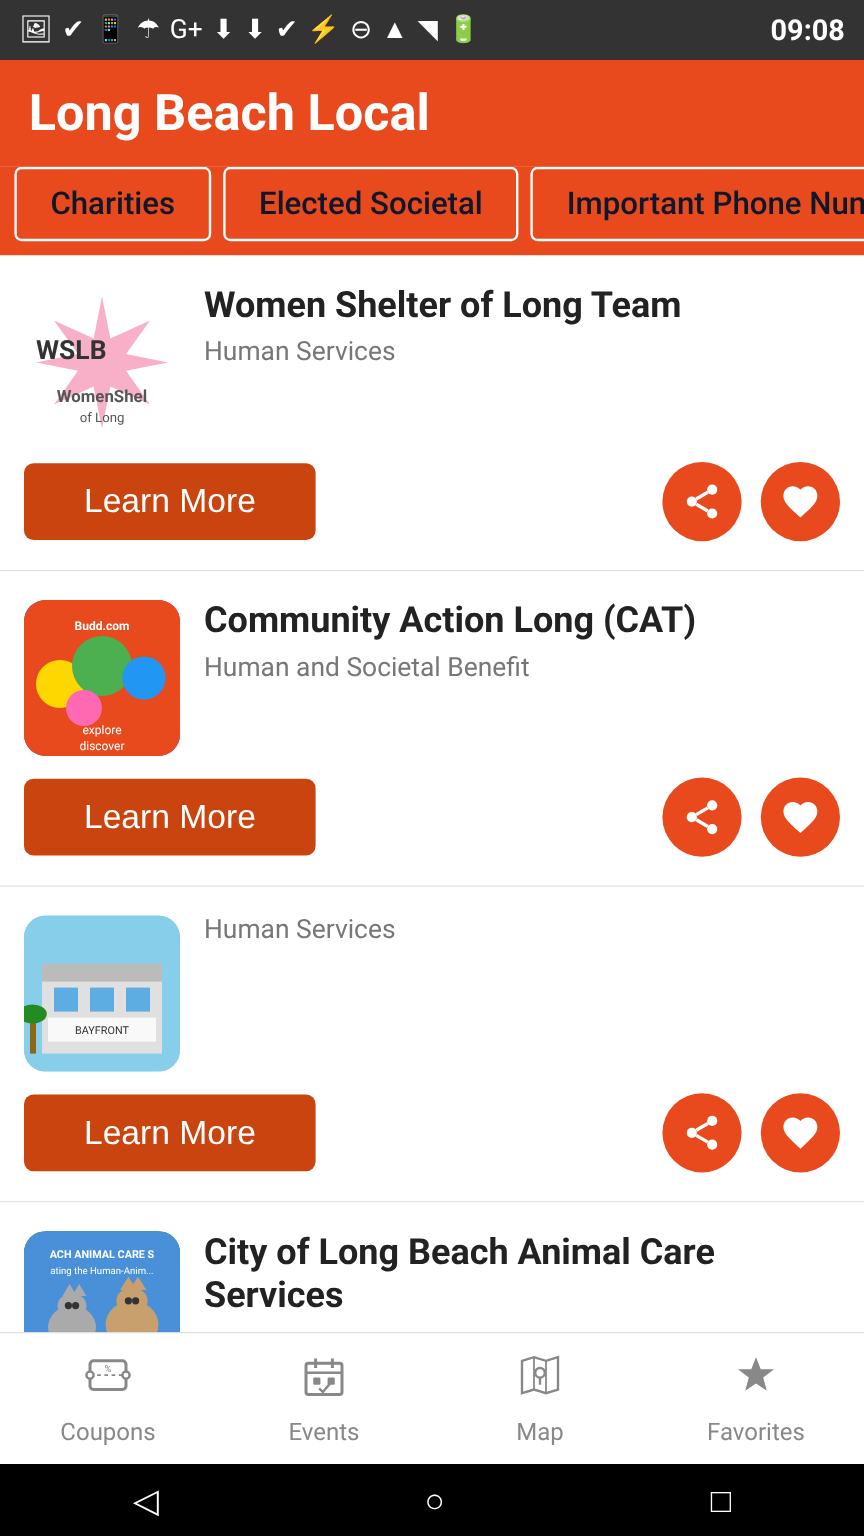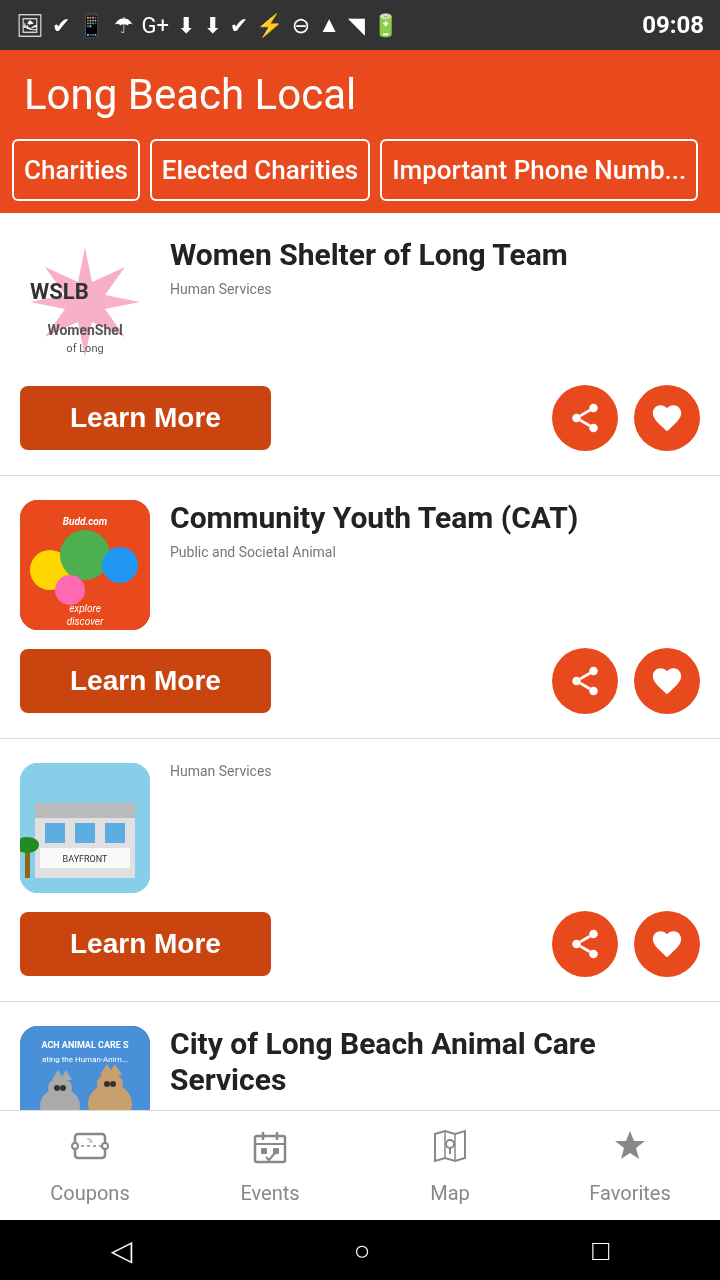--- a/index.html
+++ b/index.html
@@ -25,38 +25,38 @@
     .header {
       width: 720px;
       background: #E84A1E;
       padding: 20px 24px;
       display: flex;
       align-items: center;
     }
     .header-title {
       color: white;
       font-size: 42px;
-      font-weight: normal;
+      font-weight: bold;
     }
 
     
     .tab-strip {
       width: 720px;
       background: #E84A1E;
       display: flex;
       flex-direction: row;
       padding: 0 12px;
       gap: 0;
       overflow: hidden;
     }
     .tab-item {
       border: 2.5px solid white;
       border-radius: 6px;
-      padding: 14px 10px;
-      color: #ffffff;
+      padding: 14px 28px;
+      color: #0f172a;
       font-size: 26px;
       font-weight: 500;
       white-space: nowrap;
       margin-right: 10px;
       margin-bottom: 12px;
       cursor: pointer;
     }
     .tab-item:last-child { margin-right: 0; }
 
     
@@ -91,21 +91,20 @@
 
     
     .thumb-women-shelter {
       background: white;
       display: flex;
       align-items: center;
       justify-content: center;
     }
     .thumb-cat {
       background: #a21caf;
-      font-style: italic;
     }
     .thumb-bayfront {
       background: #87CEEB;
       text-align: right;
     }
     .thumb-animal {
       background: #0f766e;
     }
 
     .charity-info {
@@ -114,40 +113,40 @@
       flex-direction: column;
     }
     .charity-name {
       font-size: 30px;
       font-weight: bold;
       color: #222;
       line-height: 1.2;
       margin-bottom: 8px;
     }
     .charity-category {
-      font-size: 14px;
+      font-size: 22px;
       color: #777;
       margin-bottom: 0;
     }
 
     .charity-actions {
       display: flex;
       flex-direction: row;
       align-items: center;
       margin-top: 18px;
     }
 
     .learn-more-btn {
       background: #C9440F;
       color: white;
       border: none;
       border-radius: 8px;
       padding: 16px 50px;
       font-size: 28px;
-      font-weight: 700;
+      font-weight: 400;
       cursor: pointer;
       margin-right: auto;
     }
 
     .action-icons {
       display: flex;
       flex-direction: row;
       gap: 16px;
       margin-left: 16px;
     }
@@ -252,21 +251,21 @@
   </div>
   <div class="status-time">09:08</div>
 </div>
 
 <div class="header">
   <div class="header-title">Long Beach Local</div>
 </div>
 
 <div class="tab-strip">
   <div class="tab-item">Charities</div>
-  <div class="tab-item">Elected Charities</div>
+  <div class="tab-item">Elected Societal</div>
   <div class="tab-item">Important Phone Numb...</div>
 </div>
 
 <div class="charity-list">
 
   <div class="charity-item">
     <div class="charity-row-top">
       <div class="charity-thumbnail thumb-women-shelter">
         <svg viewBox="0 0 130 130" xmlns="http://www.w3.org/2000/svg" width="130" height="130">
           <rect width="130" height="130" fill="white"></rect>
@@ -312,22 +311,22 @@
           <circle cx="30" cy="70" r="20" fill="#FFD700"></circle>
           <circle cx="65" cy="55" r="25" fill="#4CAF50"></circle>
           <circle cx="100" cy="65" r="18" fill="#2196F3"></circle>
           <circle cx="50" cy="90" r="15" fill="#FF69B4"></circle>
           <text x="65" y="25" text-anchor="middle" font-size="10" fill="white" font-weight="bold">Budd.com</text>
           <text x="65" y="112" text-anchor="middle" font-size="10" fill="white">explore</text>
           <text x="65" y="125" text-anchor="middle" font-size="10" fill="white">discover</text>
         </svg>
       </div>
       <div class="charity-info">
-        <div class="charity-name">Community Youth Team (CAT)</div>
-        <div class="charity-category">Public and Societal Animal</div>
+        <div class="charity-name">Community Action Long (CAT)</div>
+        <div class="charity-category">Human and Societal Benefit</div>
       </div>
     </div>
     <div class="charity-actions">
       <button class="learn-more-btn">Learn More</button>
       <div class="action-icons">
         <div class="action-circle">
           <svg viewBox="0 0 24 24" xmlns="http://www.w3.org/2000/svg">
             <circle cx="18" cy="5" r="3"></circle>
             <circle cx="6" cy="12" r="3"></circle>
             <circle cx="18" cy="19" r="3"></circle>

